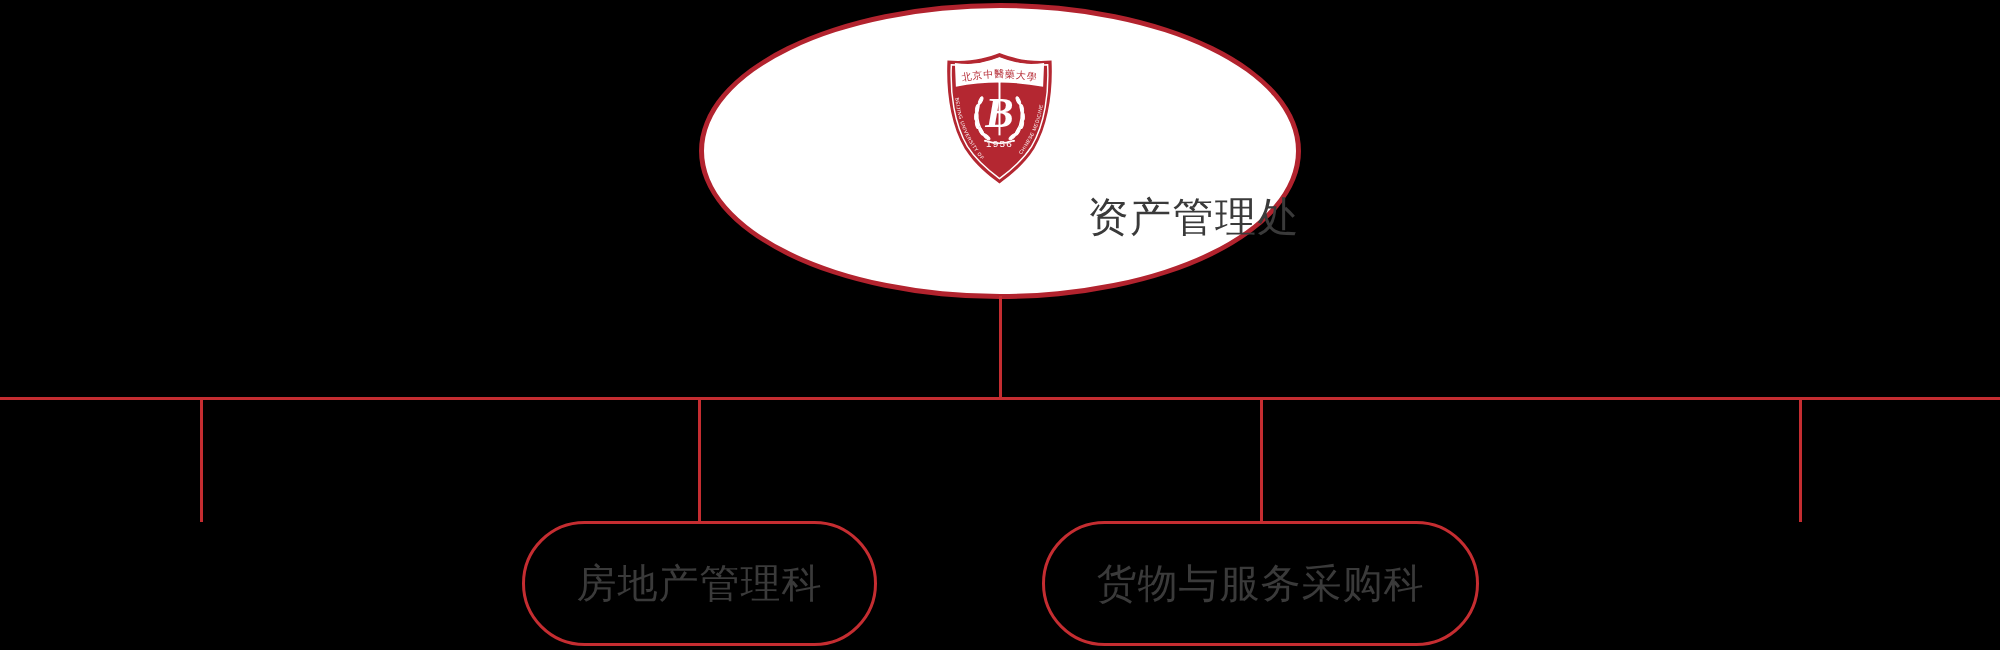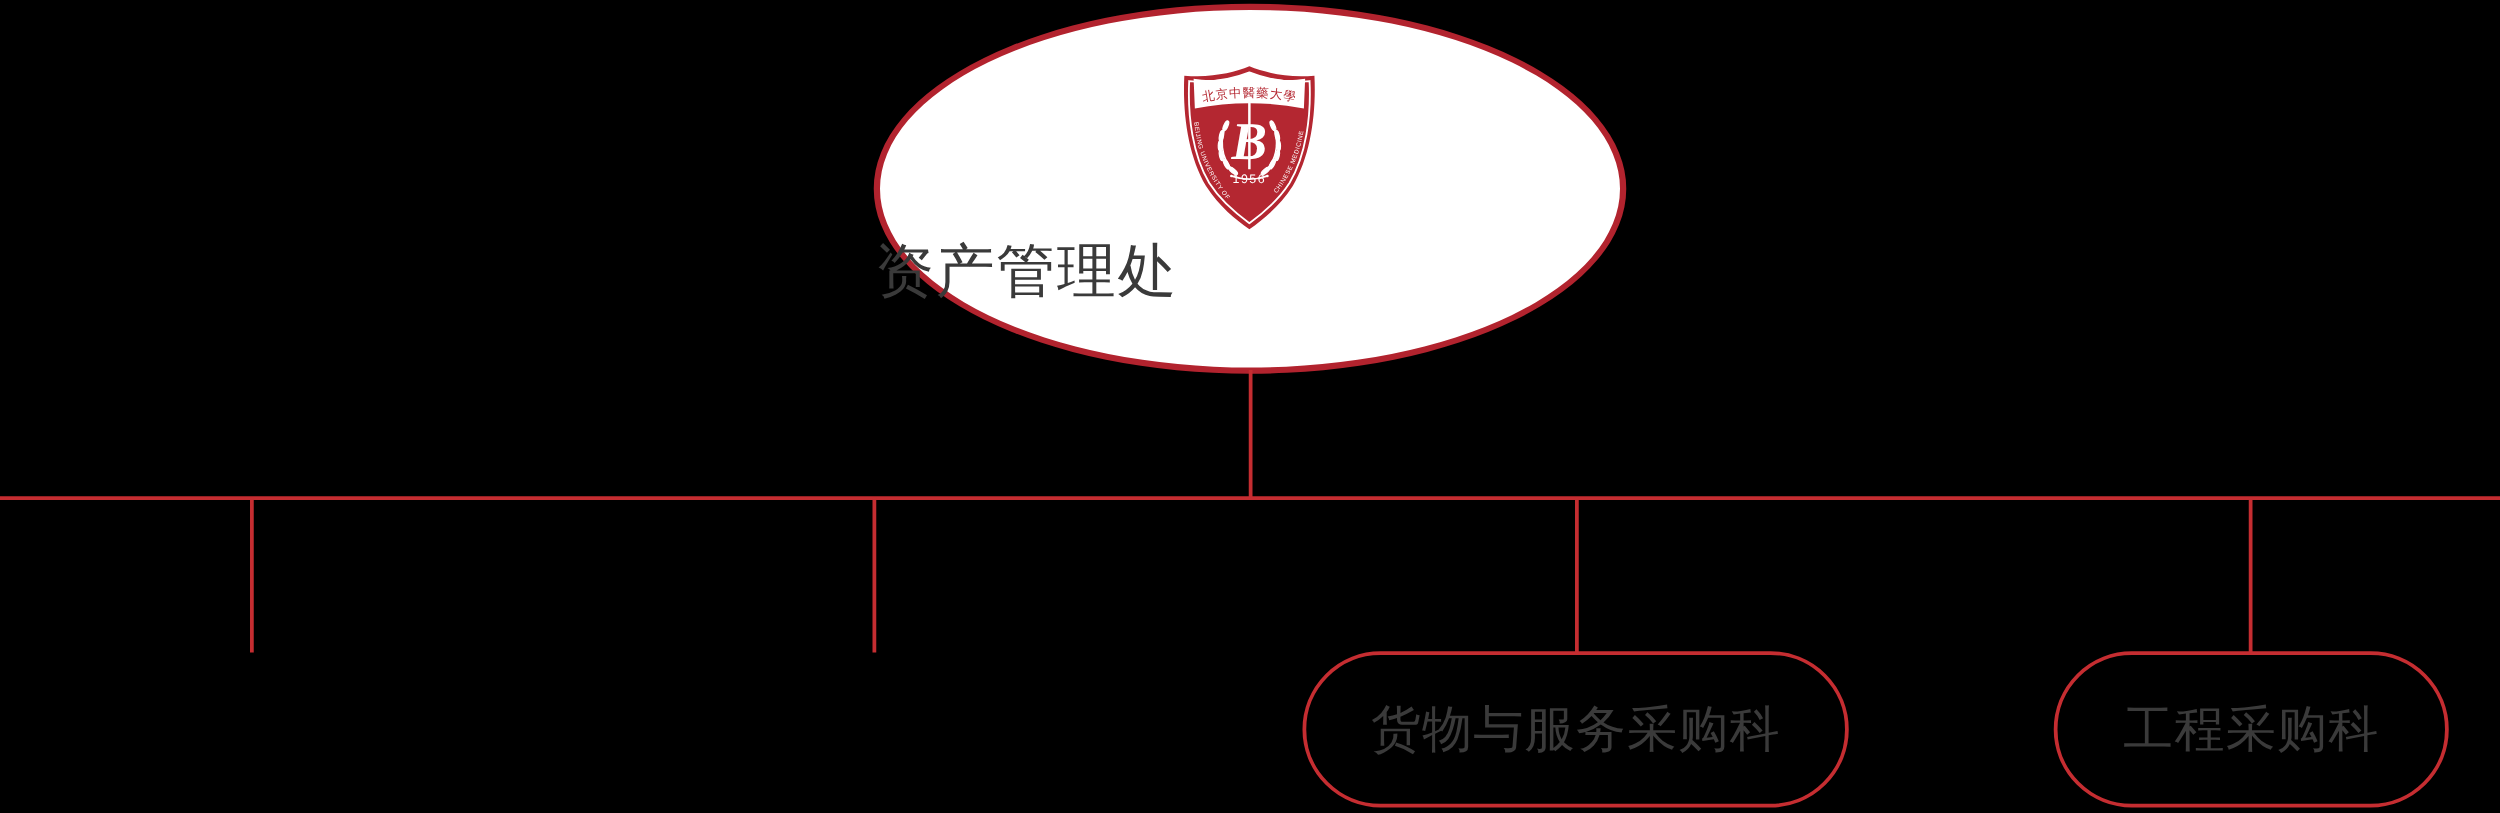--- a/index.html
+++ b/index.html
@@ -30,22 +30,22 @@
     border-radius:50%;
     box-sizing:border-box;
   }
   .crest{
     position:absolute;
     left:942px;top:52px;width:115px;height:133px;
   }
   .root-title{
     position:absolute;
     left:700px;top:189px;width:600px;
-    text-align:left;
-    font-size:47px;
+    text-align:right;
+    font-size:41px;
     font-weight:500;
     letter-spacing:1.5px;
     color:var(--text);
     line-height:56px;
     white-space:nowrap;
   }
   
   .line{position:absolute;background:var(--connector);}
   .trunk{left:999px;top:296px;width:3px;height:103px;}
   .rail{left:0;top:397px;width:2000px;height:3px;}
@@ -138,20 +138,20 @@
 
   <div class="root-title">资产管理处</div>
 
   <div class="line trunk"></div>
   <div class="line rail"></div>
   <div class="line drop drop-1"></div>
   <div class="line drop drop-2"></div>
   <div class="line drop drop-3"></div>
   <div class="line drop drop-4"></div>
 
+  <div class="dept dept-2">
+    <span>房地产管理科</span>
+  </div>
   <div class="dept dept-3">
     <span>货物与服务采购科</span>
-  </div>
-  <div class="dept dept-4">
-    <span>工程采购科</span>
   </div>
 
 </div>
 
 </body></html>

